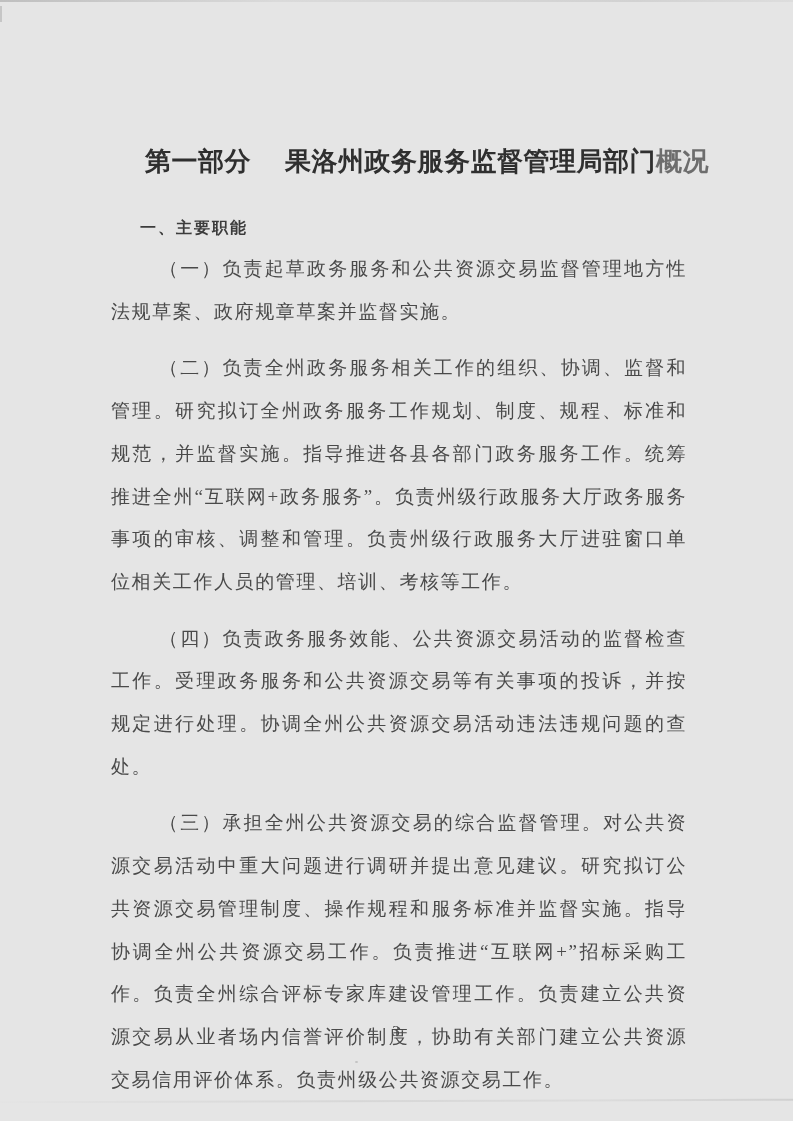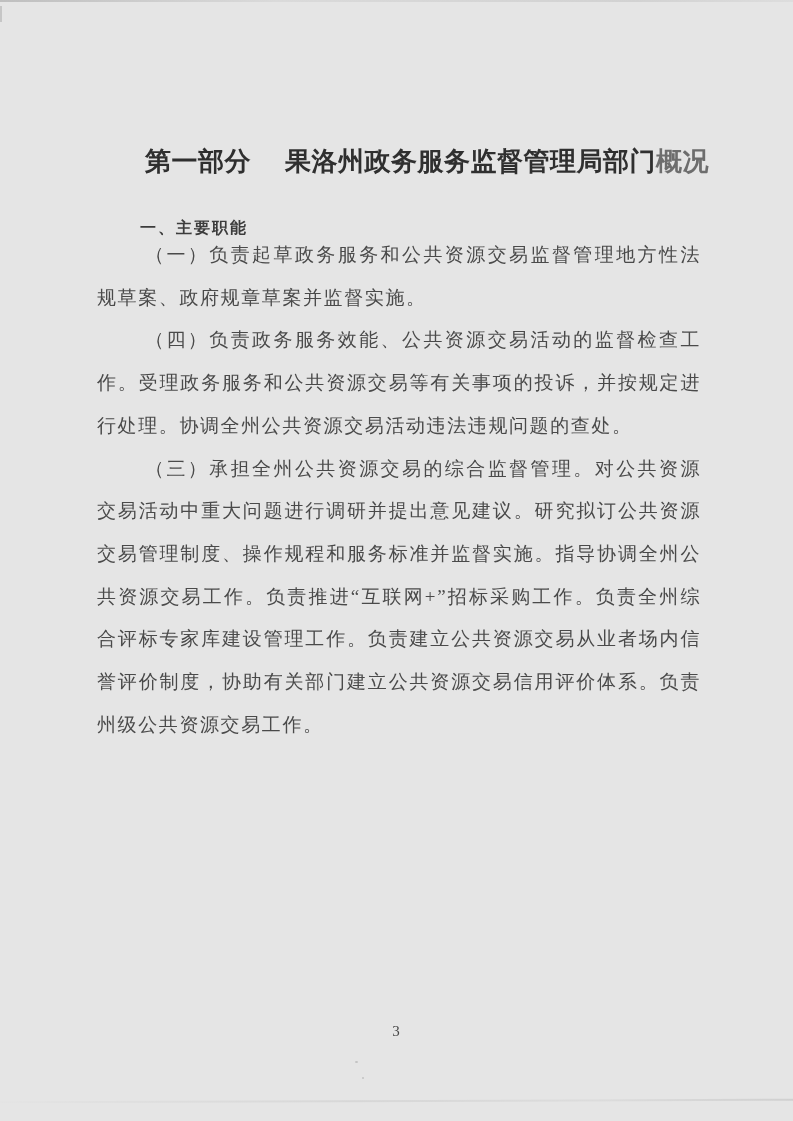--- a/index.html
+++ b/index.html
@@ -81,21 +81,21 @@
     top: 234px;
     left: 97px;
     width: 604px;
     font-size: 19px;
     line-height: 42.7px;
     letter-spacing: 1.6px;
     color: #4a4a4a;
     text-align: justify;
   }
   .body-text p {
-    margin: 0;
+    margin: 14px;
     text-indent: 48px;
   }
 
   
   .page-number {
     position: absolute;
     top: 1023px;
     left: 0;
     width: 100%;
     text-align: center;
@@ -115,19 +115,20 @@
   <div class="speck speck-a"></div>
   <div class="speck speck-b"></div>
   <div class="speck speck-c"></div>
 
   <h1 class="doc-title"><span class="title-part">第一部分</span><span>果洛州政务服务监督管理局部门</span><span class="title-tail">概况</span></h1>
 
   <h2 class="section-heading">一、主要职能</h2>
 
   <div class="body-text">
     <p>（一）负责起草政务服务和公共资源交易监督管理地方性法规草案、政府规章草案并监督实施。</p>
+    <p>（二）负责全州政务服务相关工作的组织、协调、监督和管理。研究拟订全州政务服务工作规划、制度、规程、标准和规范，并监督实施。指导推进各县各部门政务服务工作。统筹推进全州“互联网+政务服务”。负责州级行政服务大厅政务服务事项的审核、调整和管理。负责州级行政服务大厅进驻窗口单位相关工作人员的管理、培训、考核等工作。</p>
     <p>（四）负责政务服务效能、公共资源交易活动的监督检查工作。受理政务服务和公共资源交易等有关事项的投诉，并按规定进行处理。协调全州公共资源交易活动违法违规问题的查处。</p>
     <p>（三）承担全州公共资源交易的综合监督管理。对公共资源交易活动中重大问题进行调研并提出意见建议。研究拟订公共资源交易管理制度、操作规程和服务标准并监督实施。指导协调全州公共资源交易工作。负责推进“互联网+”招标采购工作。负责全州综合评标专家库建设管理工作。负责建立公共资源交易从业者场内信誉评价制度，协助有关部门建立公共资源交易信用评价体系。负责州级公共资源交易工作。</p>
   </div>
 
   <div class="page-number">3</div>
 
 </div>
 
 </body></html>

